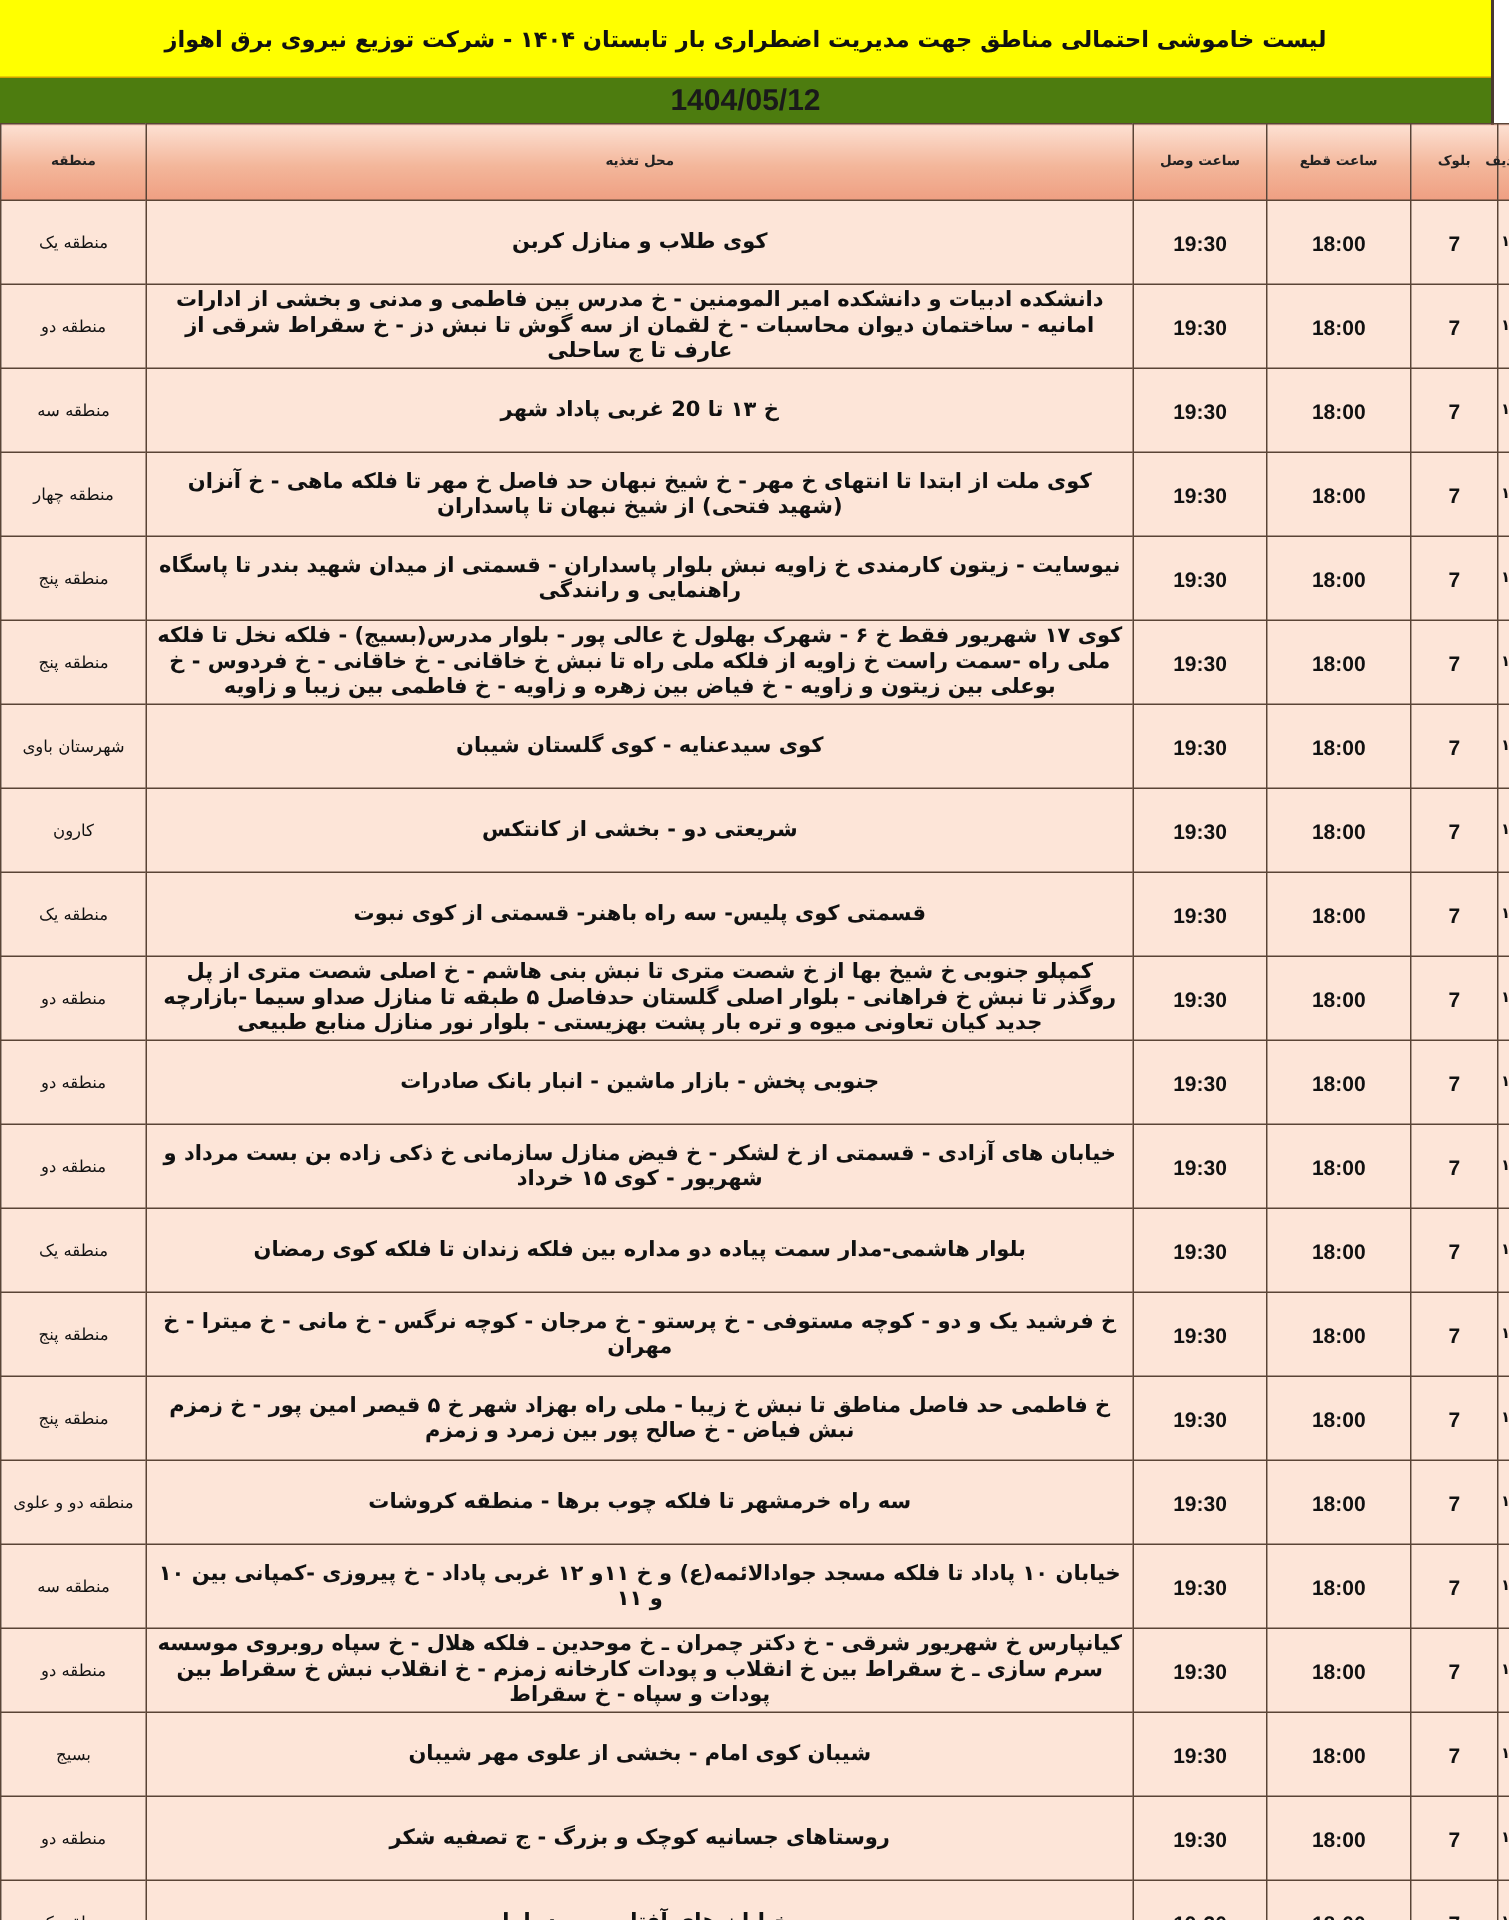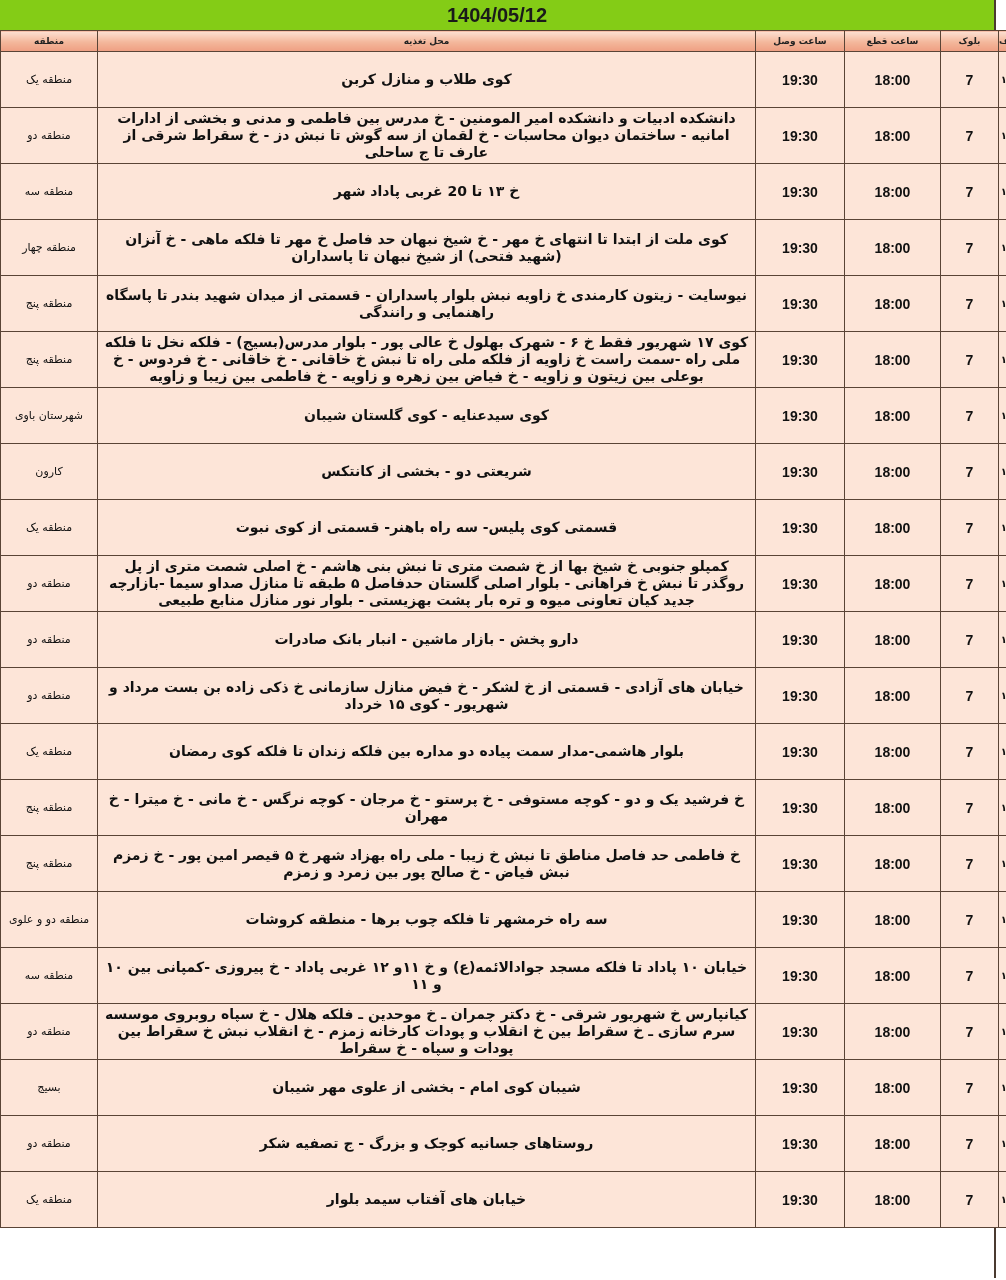--- a/index.html
+++ b/index.html
@@ -3,40 +3,43 @@
   <meta charset="utf-8">
   <style>
     html, body { margin: 0; padding: 0; background: #ffffff; }
     body { width: 1006px; height: 1280px; position: relative; overflow: hidden;
            font-family: "DejaVu Sans", sans-serif; }
     .sheet { position: absolute; left: 0; top: 0; width: 996px; height: 1278px;
              border-right: 2px solid #4a3a30; box-sizing: border-box; }
     .title-bar { height: 51px; background: #ffff00; display: flex; align-items: center; justify-content: center;
                  border-bottom: 1px solid #d0a000; }
     .title-bar span { font-weight: bold; font-size: 15px; color: #111; direction: rtl; }
-    .date-bar { height: 30px; background: #84cc16; display: flex; align-items: center; justify-content: center; }
+    .date-bar { height: 30px; background: #4d7c0f; display: flex; align-items: center; justify-content: center; }
     .date-bar span { font-family: "Liberation Sans", sans-serif; font-weight: bold; font-size: 20px; color: #1a1a1a; }
     table { border-collapse: collapse; width: 996px; table-layout: fixed; direction: rtl; }
-    th { height: 20px; padding: 0; font-size: 9px; font-weight: bold; color: #222;
+    th { height: 20px; padding: 15px; font-size: 9px; font-weight: bold; color: #222;
          background: linear-gradient(to bottom, #fde0d2 0%, #f3b69a 55%, #ef9f82 100%);
          border: 1px solid #5a4436; }
     td { height: 55px; padding: 0 4px; background: #fde5d8; border: 1px solid #5a4436;
          text-align: center; vertical-align: middle; color: #111; }
     td.num { font-size: 10px; font-weight: bold; }
     td.block, td.time { font-family: "Liberation Sans", sans-serif; font-size: 14px; font-weight: bold; }
     td.loc { font-size: 14px; font-weight: bold; line-height: 17px; }
     td.region { font-size: 11px; font-weight: normal; }
     col.c-num { width: 25px; } col.c-block { width: 58px; } col.c-cut { width: 96px; }
     col.c-conn { width: 89px; } col.c-loc { width: 658px; } col.c-region { width: 97px; }
     tr.row td { height: 55px; }
   </style>
 </head>
 <body>
 
 <div class="sheet">
+  <div class="title-bar">
+    <span>لیست خاموشی احتمالی مناطق جهت مدیریت اضطراری بار تابستان ۱۴۰۴ - شرکت توزیع نیروی برق اهواز</span>
+  </div>
   <div class="date-bar">
     <span>1404/05/12</span>
   </div>
 
   <table>
     <colgroup>
       <col class="c-num">
         <col class="c-block">
         <col class="c-cut">
         <col class="c-conn">
@@ -132,21 +135,21 @@
           <td class="time">18:00</td>
           <td class="time">19:30</td>
           <td class="loc">کمپلو جنوبی خ شیخ بها از خ شصت متری تا نبش بنی هاشم - خ اصلی شصت متری از پل روگذر تا نبش خ فراهانی - بلوار اصلی گلستان حدفاصل ۵ طبقه تا منازل صداو سیما -بازارچه جدید کیان تعاونی میوه و تره بار پشت بهزیستی - بلوار نور منازل منابع طبیعی</td>
           <td class="region">منطقه دو</td>
         </tr>
         <tr class="row">
           <td class="num">۱۵۸</td>
           <td class="block">7</td>
           <td class="time">18:00</td>
           <td class="time">19:30</td>
-          <td class="loc">دارو پخش - بازار ماشین - انبار بانک صادرات</td>
+          <td class="loc">جنوبی پخش - بازار ماشین - انبار بانک صادرات</td>
           <td class="region">منطقه دو</td>
         </tr>
         <tr class="row">
           <td class="num">۱۵۹</td>
           <td class="block">7</td>
           <td class="time">18:00</td>
           <td class="time">19:30</td>
           <td class="loc">خیابان های آزادی - قسمتی از خ لشکر - خ فیض منازل سازمانی خ ذکی زاده بن بست مرداد و شهریور - کوی ۱۵ خرداد</td>
           <td class="region">منطقه دو</td>
         </tr>

